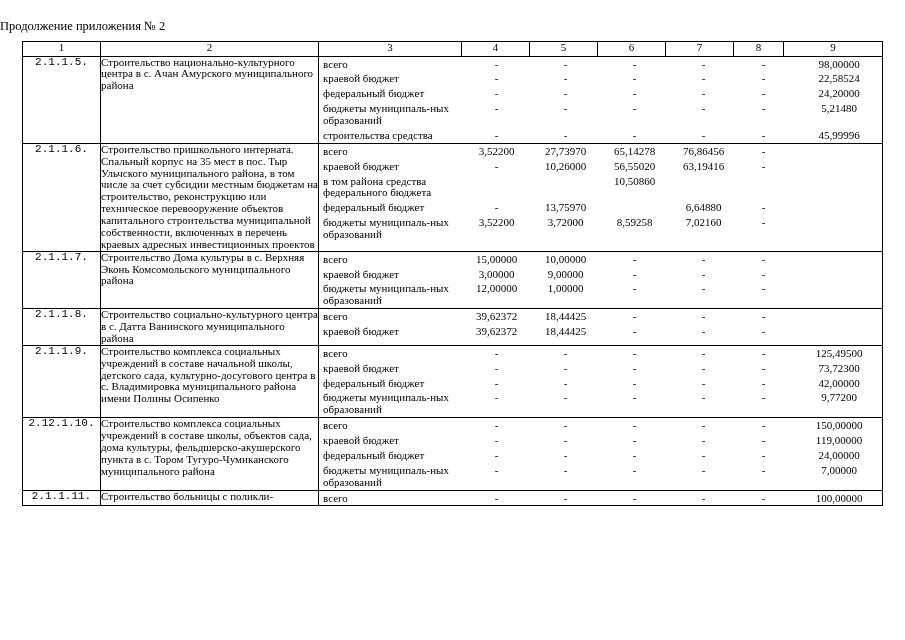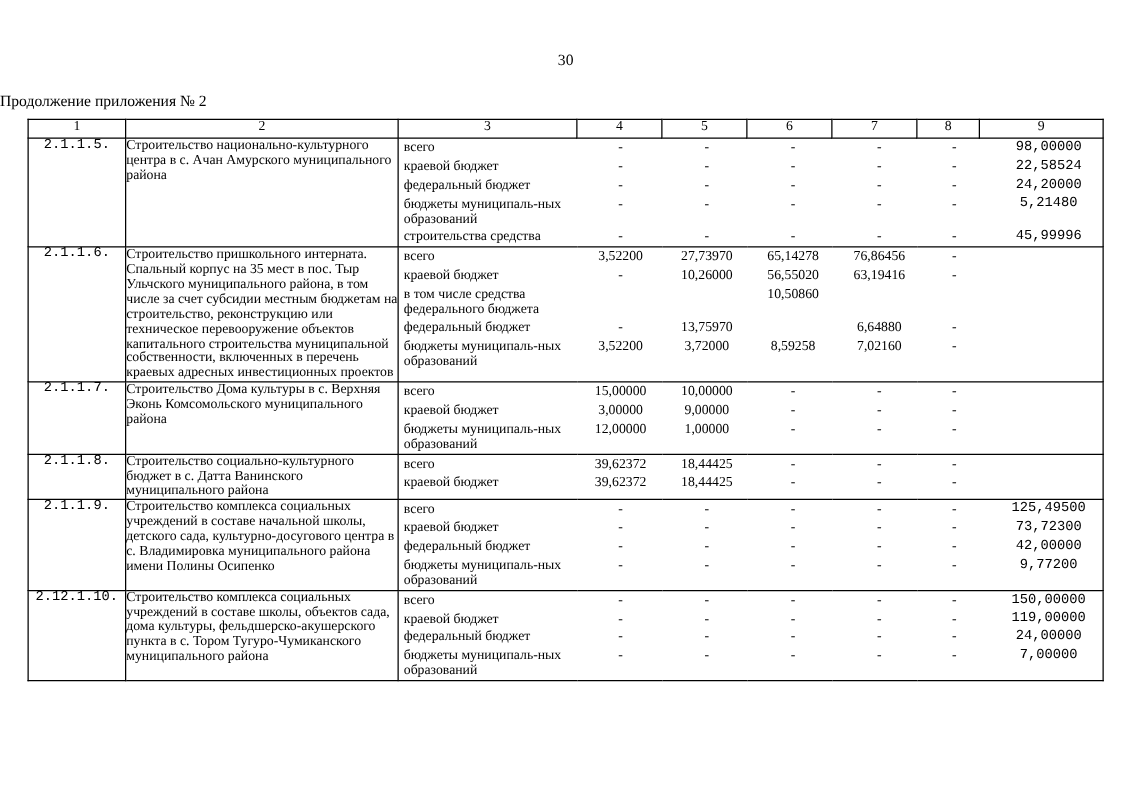--- a/index.html
+++ b/index.html
@@ -100,28 +100,27 @@
   }
   .sr-v {
     box-sizing: border-box;
     text-align: center;
     padding: 2px 3px 1px 3px;
     font-size: 11px;
     line-height: 1.08;
   }
   .v4, .v5, .v6, .v7 { flex: 0 0 69px; }
   .v8 { flex: 0 0 51px; }
-  .v9 { flex: 0 0 100px; font-family: Liberation Mono, monospace; }
+  .v9 { flex: 0 0 100px; }
 </style>
 </head>
 <body>
 
 <div class="page">
 
-  <div class="page-number">30</div>
 
   <div class="continuation">Продолжение приложения № 2</div>
 
   <table class="doc">
     <colgroup>
       <col class="c1">
         <col class="c2">
         <col class="c3">
         <col class="c4">
         <col class="c5">
@@ -214,21 +213,21 @@
             <div class="subrow">
               <div class="sr-label">краевой бюджет</div>
               <div class="sr-v v4">-</div>
               <div class="sr-v v5">10,26000</div>
               <div class="sr-v v6">56,55020</div>
               <div class="sr-v v7">63,19416</div>
               <div class="sr-v v8">-</div>
               <div class="sr-v v9"></div>
             </div>
             <div class="subrow">
-              <div class="sr-label">в том числе средства федерального бюджета</div>
+              <div class="sr-label">в том района средства федерального бюджета</div>
               <div class="sr-v v4"></div>
               <div class="sr-v v5"></div>
               <div class="sr-v v6">10,50860</div>
               <div class="sr-v v7"></div>
               <div class="sr-v v8"></div>
               <div class="sr-v v9"></div>
             </div>
             <div class="subrow">
               <div class="sr-label">федеральный бюджет</div>
               <div class="sr-v v4">-</div>
@@ -282,21 +281,21 @@
               <div class="sr-v v7">-</div>
               <div class="sr-v v8">-</div>
               <div class="sr-v v9"></div>
             </div>
           </div>
         </td>
       </tr>
 
       <tr>
         <td class="c-code">2.1.1.8.</td>
-        <td class="c-name">Строительство социально-культурного бюджет в с. Датта Ванинского муниципального района</td>
+        <td class="c-name">Строительство социально-культурного центра в с. Датта Ванинского муниципального района</td>
         <td class="c-rows" colspan="7">
           <div class="rowsblock">
             <div class="subrow">
               <div class="sr-label">всего</div>
               <div class="sr-v v4">39,62372</div>
               <div class="sr-v v5">18,44425</div>
               <div class="sr-v v6">-</div>
               <div class="sr-v v7">-</div>
               <div class="sr-v v8">-</div>
               <div class="sr-v v9"></div>
@@ -397,17 +396,34 @@
               <div class="sr-v v5">-</div>
               <div class="sr-v v6">-</div>
               <div class="sr-v v7">-</div>
               <div class="sr-v v8">-</div>
               <div class="sr-v v9">7,00000</div>
             </div>
           </div>
         </td>
       </tr>
 
+      <tr>
+        <td class="c-code">2.1.1.11.</td>
+        <td class="c-name">Строительство больницы с поликли-</td>
+        <td class="c-rows" colspan="7">
+          <div class="rowsblock">
+            <div class="subrow">
+              <div class="sr-label">всего</div>
+              <div class="sr-v v4">-</div>
+              <div class="sr-v v5">-</div>
+              <div class="sr-v v6">-</div>
+              <div class="sr-v v7">-</div>
+              <div class="sr-v v8">-</div>
+              <div class="sr-v v9">100,00000</div>
+            </div>
+          </div>
+        </td>
+      </tr>
 
     </tbody>
   </table>
 
 </div>
 
 </body></html>

